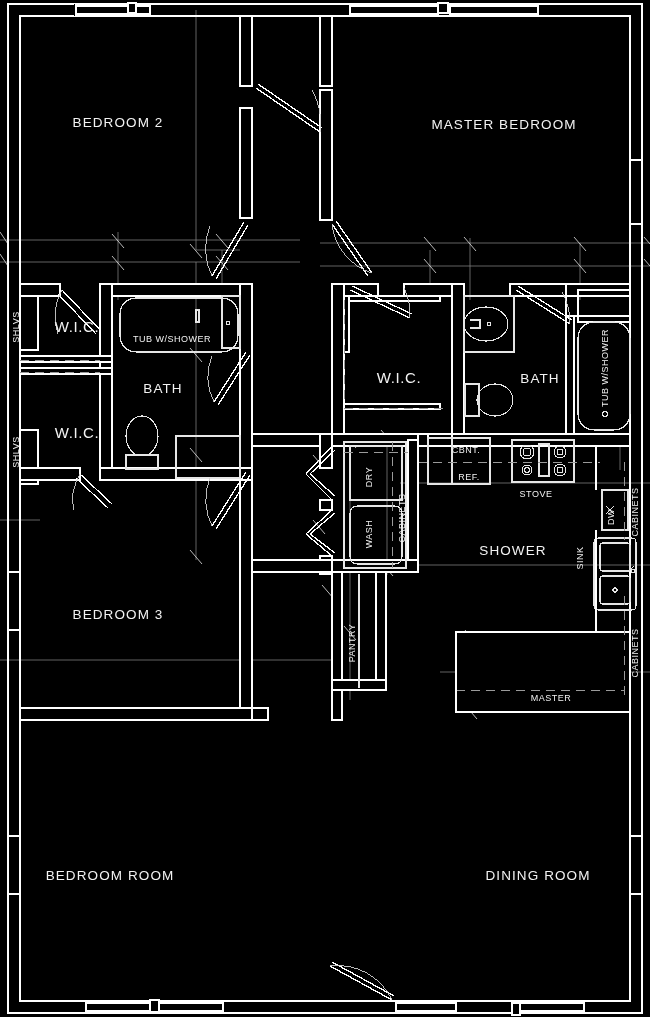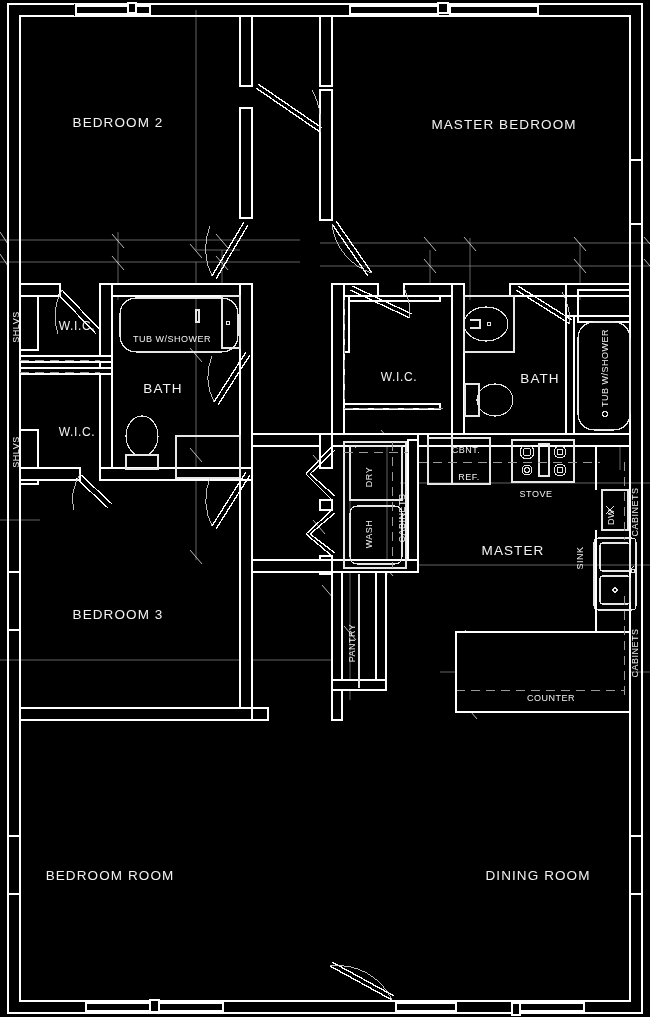--- a/index.html
+++ b/index.html
@@ -3,21 +3,21 @@
 <meta charset="utf-8">
 <style>
   html,body{margin:0;padding:0;background:#000;}
   body{width:650px;height:1017px;overflow:hidden;
        font-family:"Liberation Sans","DejaVu Sans",sans-serif;}
   #plan{position:relative;width:650px;height:1017px;background:#000;text-decoration:underline;}
   #plan svg{position:absolute;left:0;top:0;}
   .rlabel{position:absolute;color:#f2f2f2;white-space:nowrap;
           letter-spacing:.5px;pointer-events:none;}
   .room{font-size:13.5px;letter-spacing:1.1px;}
-  .fix{font-size:12px;letter-spacing:.6px;}
+  .fix{font-size:15px;letter-spacing:.6px;}
   .fix-sm{font-size:9px;letter-spacing:.5px;}
   .ctr{transform:translate(-50%,-50%);}
 </style>
 </head>
 <body>
 
 <div id="plan">
 
 <svg width="650" height="1017" viewBox="0 0 650 1017" shape-rendering="crispEdges">
 
@@ -311,37 +311,37 @@
   </g>
 
 </svg>
 
 <div id="labels">
       <div class="rlabel room ctr" style="left: 118px; top: 122px;">BEDROOM 2</div>
       <div class="rlabel room ctr" style="left: 504px; top: 124px; text-align: center;">MASTER BEDROOM</div>
       <div class="rlabel room ctr" style="left: 118px; top: 604px; margin-top: 10px;">BEDROOM 3</div>
       <div class="rlabel room ctr" style="left: 110px; top: 875px;">BEDROOM ROOM</div>
       <div class="rlabel room ctr" style="left: 513px; top: 875px; margin-left: 25px;">DINING ROOM</div>
-      <div class="rlabel room ctr" style="left: 513px; top: 550px;">MASTER</div>
+      <div class="rlabel room ctr" style="left: 513px; top: 550px;">SHOWER</div>
       <div class="rlabel room ctr" style="left: 163px; top: 388px;">BATH</div>
       <div class="rlabel room ctr" style="left: 540px; top: 378px;">BATH</div>
       <div class="rlabel fix ctr" style="left: 77px; top: 326px;">W.I.C.</div>
       <div class="rlabel fix ctr" style="left: 77px; top: 432px;">W.I.C.</div>
       <div class="rlabel fix ctr" style="left: 399px; top: 377px;">W.I.C.</div>
       <div class="rlabel fix-sm ctr" style="left: 16px; top: 327px; transform: translate(-50%, -50%) rotate(-90deg);">SHLVS</div>
       <div class="rlabel fix-sm ctr" style="left: 16px; top: 452px; transform: translate(-50%, -50%) rotate(-90deg);">SHLVS</div>
       <div class="rlabel fix-sm ctr" style="left: 172px; top: 339px;">TUB  W/SHOWER</div>
       <div class="rlabel fix-sm ctr" style="left: 605px; top: 368px; transform: translate(-50%, -50%) rotate(-90deg);">TUB  W/SHOWER</div>
       <div class="rlabel fix-sm ctr" style="left: 369px; top: 477px; transform: translate(-50%, -50%) rotate(-90deg);">DRY</div>
       <div class="rlabel fix-sm ctr" style="left: 369px; top: 534px; transform: translate(-50%, -50%) rotate(-90deg);">WASH</div>
       <div class="rlabel fix-sm ctr" style="left: 402px; top: 518px; transform: translate(-50%, -50%) rotate(-90deg);">CABINETS</div>
       <div class="rlabel fix-sm ctr" style="left: 352px; top: 643px; transform: translate(-50%, -50%) rotate(-90deg);">PANTRY</div>
       <div class="rlabel fix-sm ctr" style="left: 466px; top: 450px;">CBNT.</div>
       <div class="rlabel fix-sm ctr" style="left: 469px; top: 477px;">REF.</div>
       <div class="rlabel fix-sm ctr" style="left: 536px; top: 494px;">STOVE</div>
       <div class="rlabel fix-sm ctr" style="left: 611px; top: 517px; transform: translate(-50%, -50%) rotate(-90deg);">DW</div>
       <div class="rlabel fix-sm ctr" style="left: 635px; top: 512px; transform: translate(-50%, -50%) rotate(-90deg);">CABINETS</div>
       <div class="rlabel fix-sm ctr" style="left: 580px; top: 558px; transform: translate(-50%, -50%) rotate(-90deg);">SINK</div>
       <div class="rlabel fix-sm ctr" style="left: 635px; top: 653px; transform: translate(-50%, -50%) rotate(-90deg);">CABINETS</div>
-      <div class="rlabel fix-sm ctr" style="left: 551px; top: 698px;">COUNTER</div>
+      <div class="rlabel fix-sm ctr" style="left: 551px; top: 698px;">MASTER</div>
     </div>
 
 </div>
 
 </body></html>

